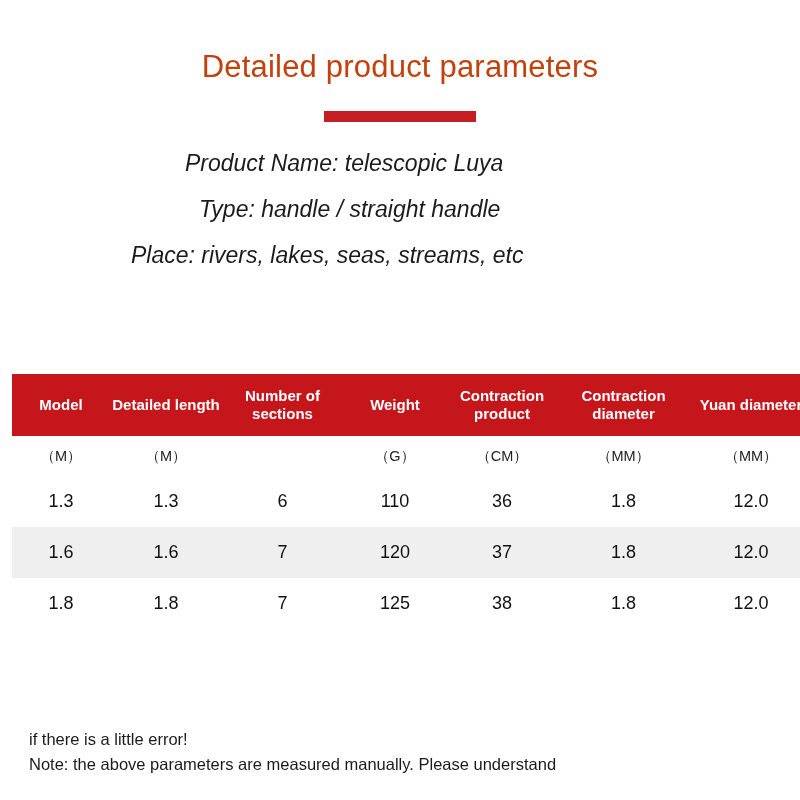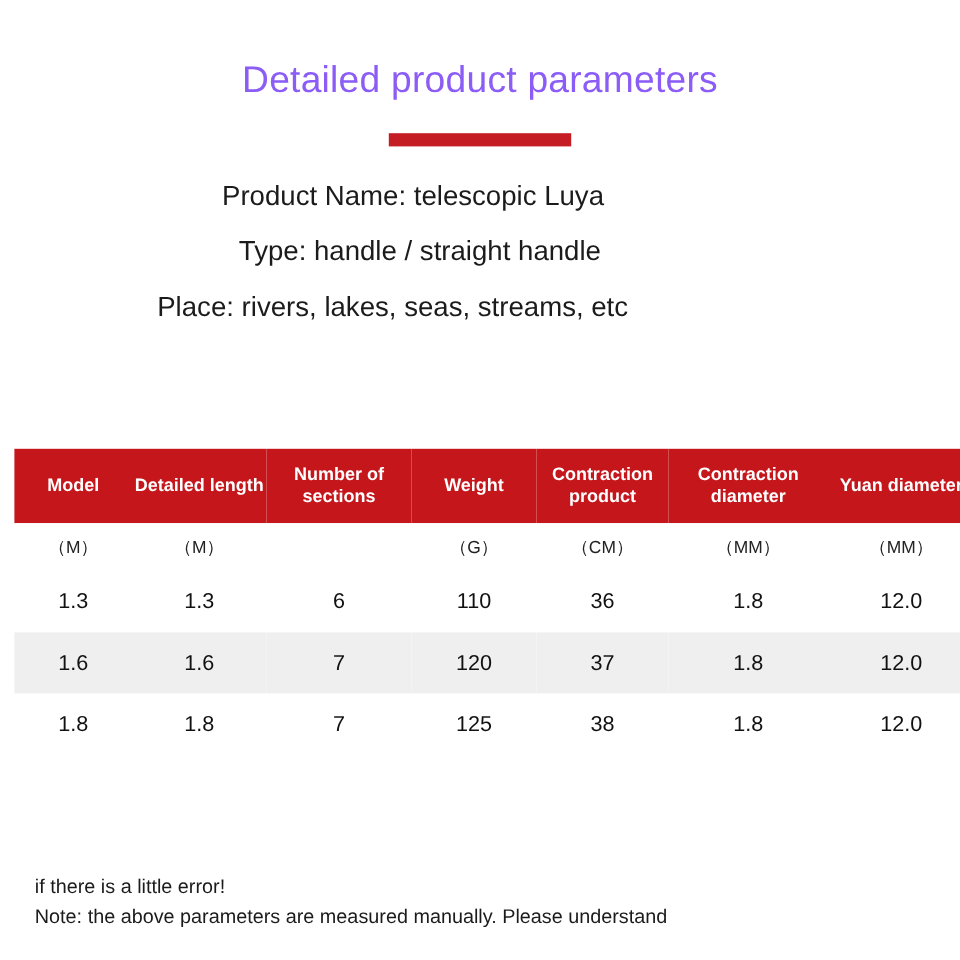--- a/index.html
+++ b/index.html
@@ -19,21 +19,21 @@
     width: 800px;
     height: 800px;
     background: #ffffff;
   }
 
   
   .title {
     text-align: center;
     font-size: 31px;
     font-weight: 400;
-    color: #8b5cf6;
+    color: #c2410c;
     letter-spacing: 0.2px;
     padding-top: 48px;
     line-height: 1.2;
   }
   .rule-wrap {
     display: flex;
     justify-content: center;
     margin-top: 26px;
   }
   .rule {
@@ -46,20 +46,21 @@
   .specs {
     margin-top: 30px;
     padding-left: 131px;
   }
   .spec-line {
     font-size: 23px;
     color: #1b1b1b;
     line-height: 1.0;
     margin-bottom: 23px;
     white-space: nowrap;
+    font-style: italic;
   }
   .spec-line.l1 { padding-left: 54px; }
   .spec-line.l2 { padding-left: 68px; }
   .spec-line.l3 { padding-left: 0px; }
 
   
   .table {
     position: absolute;
     left: 12px;
     top: 374px;

